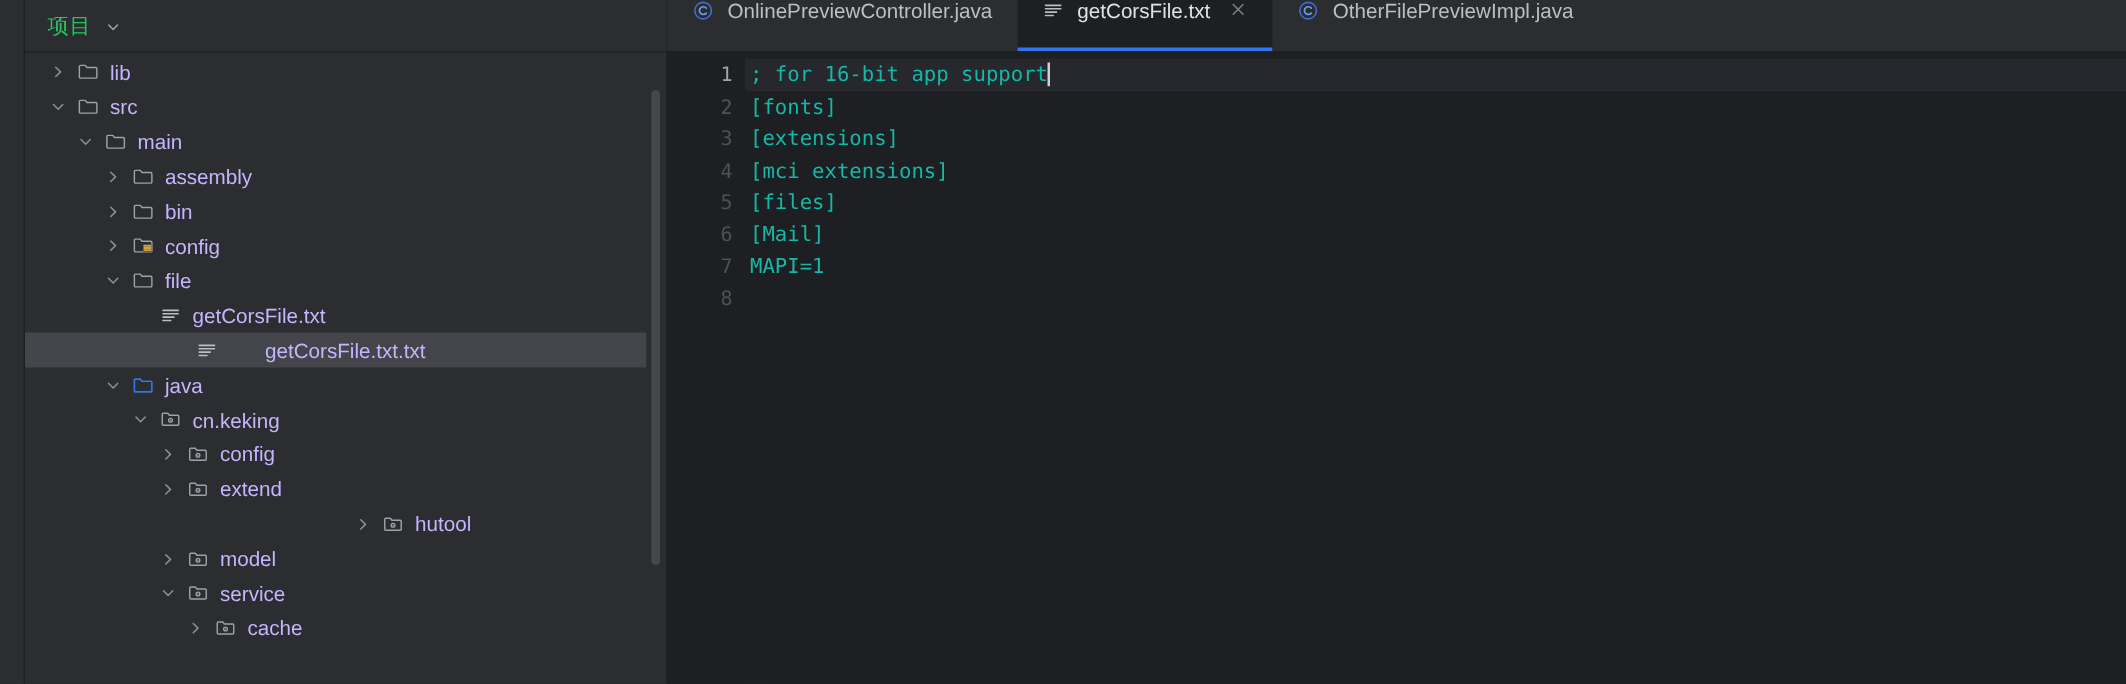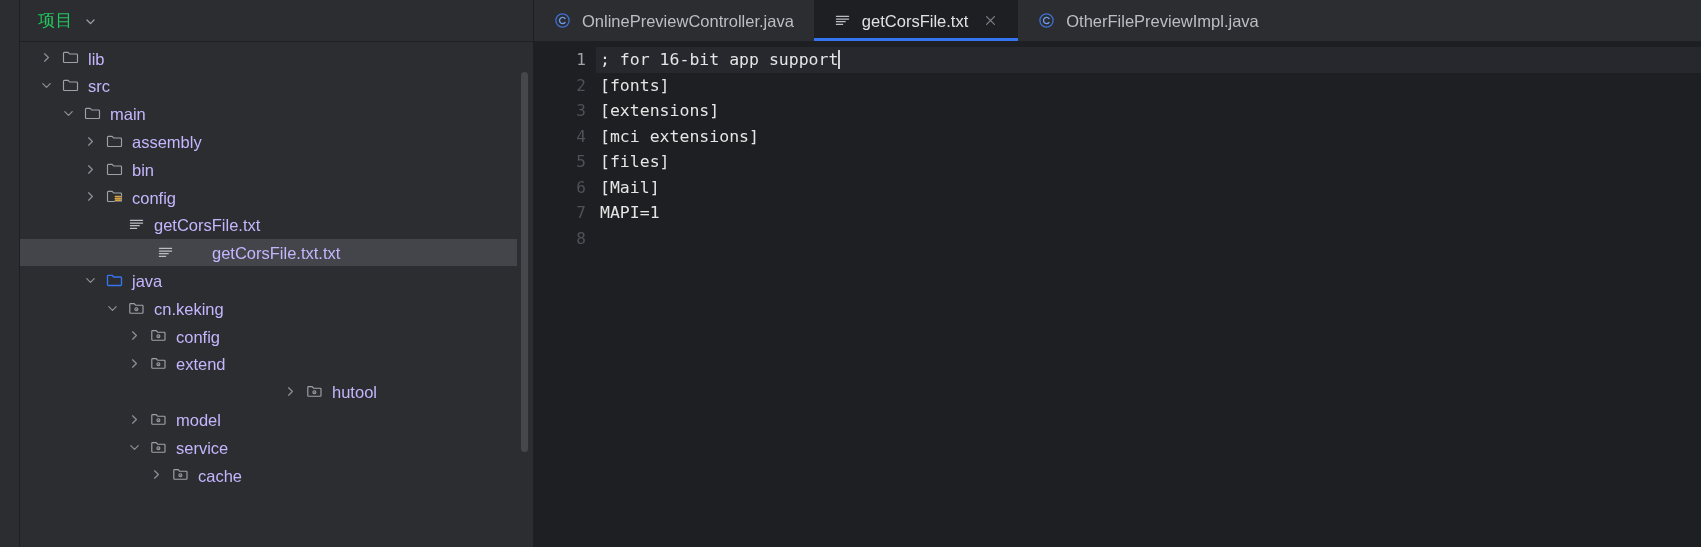--- a/index.html
+++ b/index.html
@@ -150,21 +150,20 @@
     height: 41px;
     flex: 0 0 41px;
     display: flex;
     align-items: stretch;
     background: #2b2d30;
     position: relative;
   }
 
   .tab {
     display: flex;
-    align-items: center;
     padding: 0 20px;
     height: 41px;
     position: relative;
     cursor: default;
     background: #2b2d30;
   }
   .tab.active {
     background: #1e1f22;
   }
   .tab.active::after {
@@ -227,21 +226,21 @@
     flex: 1 1 auto;
     padding-top: 6px;
     min-width: 0;
     position: relative;
   }
   .code-line {
     height: 25.5px;
     line-height: 25.5px;
     font-family: "DejaVu Sans Mono", "Liberation Mono", monospace;
     font-size: 16.5px;
-    color: #e5e5e5;
+    color: #14b8a6;
     white-space: pre;
     padding-left: 4px;
     position: relative;
   }
   .code-line.current {
     background: #26282e;
   }
   .caret {
     display: inline-block;
     width: 2px;
@@ -342,20 +341,33 @@
             </svg>
           </span>
           <span class="node-icon">
             <svg width="17" height="17" viewBox="0 0 17 17">
         <path d="M1.5 4.2 A0.9 0.9 0 0 1 2.4 3.3 L6.2 3.3 L7.6 5.0 L14.6 5.0 A0.9 0.9 0 0 1 15.5 5.9 L15.5 12.6 A0.9 0.9 0 0 1 14.6 13.5 L2.4 13.5 A0.9 0.9 0 0 1 1.5 12.6 Z" fill="none" stroke="#9ea2a8" stroke-width="1.15" stroke-linejoin="round"></path>
         <rect x="8.6" y="7.4" width="6.6" height="6.1" fill="#2b2d30"></rect>
         <path d="M9.3 8.6 H14.6 M9.3 10.4 H14.6 M9.3 12.2 H14.6" stroke="#d9a343" stroke-width="1.5" stroke-linecap="round"></path>
             </svg>
           </span>
           <span class="node-label">config</span>
+        </div>
+        <div class="tree-row" style="padding-left: 64px;">
+          <span class="twisty">
+            <svg width="13" height="13" viewBox="0 0 13 13">
+        <path d="M2.8 4.6 L6.5 8.4 L10.2 4.6" fill="none" stroke="#9da0a8" stroke-width="1.25" stroke-linecap="round" stroke-linejoin="round"></path>
+            </svg>
+          </span>
+          <span class="node-icon">
+            <svg width="17" height="17" viewBox="0 0 17 17">
+        <path d="M1.5 4.2 A0.9 0.9 0 0 1 2.4 3.3 L6.2 3.3 L7.6 5.0 L14.6 5.0 A0.9 0.9 0 0 1 15.5 5.9 L15.5 12.6 A0.9 0.9 0 0 1 14.6 13.5 L2.4 13.5 A0.9 0.9 0 0 1 1.5 12.6 Z" fill="none" stroke="#9ea2a8" stroke-width="1.15" stroke-linejoin="round"></path>
+            </svg>
+          </span>
+          <span class="node-label">file</span>
         </div>
         <div class="tree-row" style="padding-left: 86px;">
           <span class="twisty empty"></span>
           <span class="node-icon">
             <svg width="17" height="17" viewBox="0 0 17 17">
         <path d="M2.4 4.3 H14.6 M2.4 7.0 H14.6 M2.4 9.7 H11.2 M2.4 12.4 H8.6" stroke="#bcbec4" stroke-width="1.25" stroke-linecap="round"></path>
             </svg>
           </span>
           <span class="node-label">getCorsFile.txt</span>
         </div>

